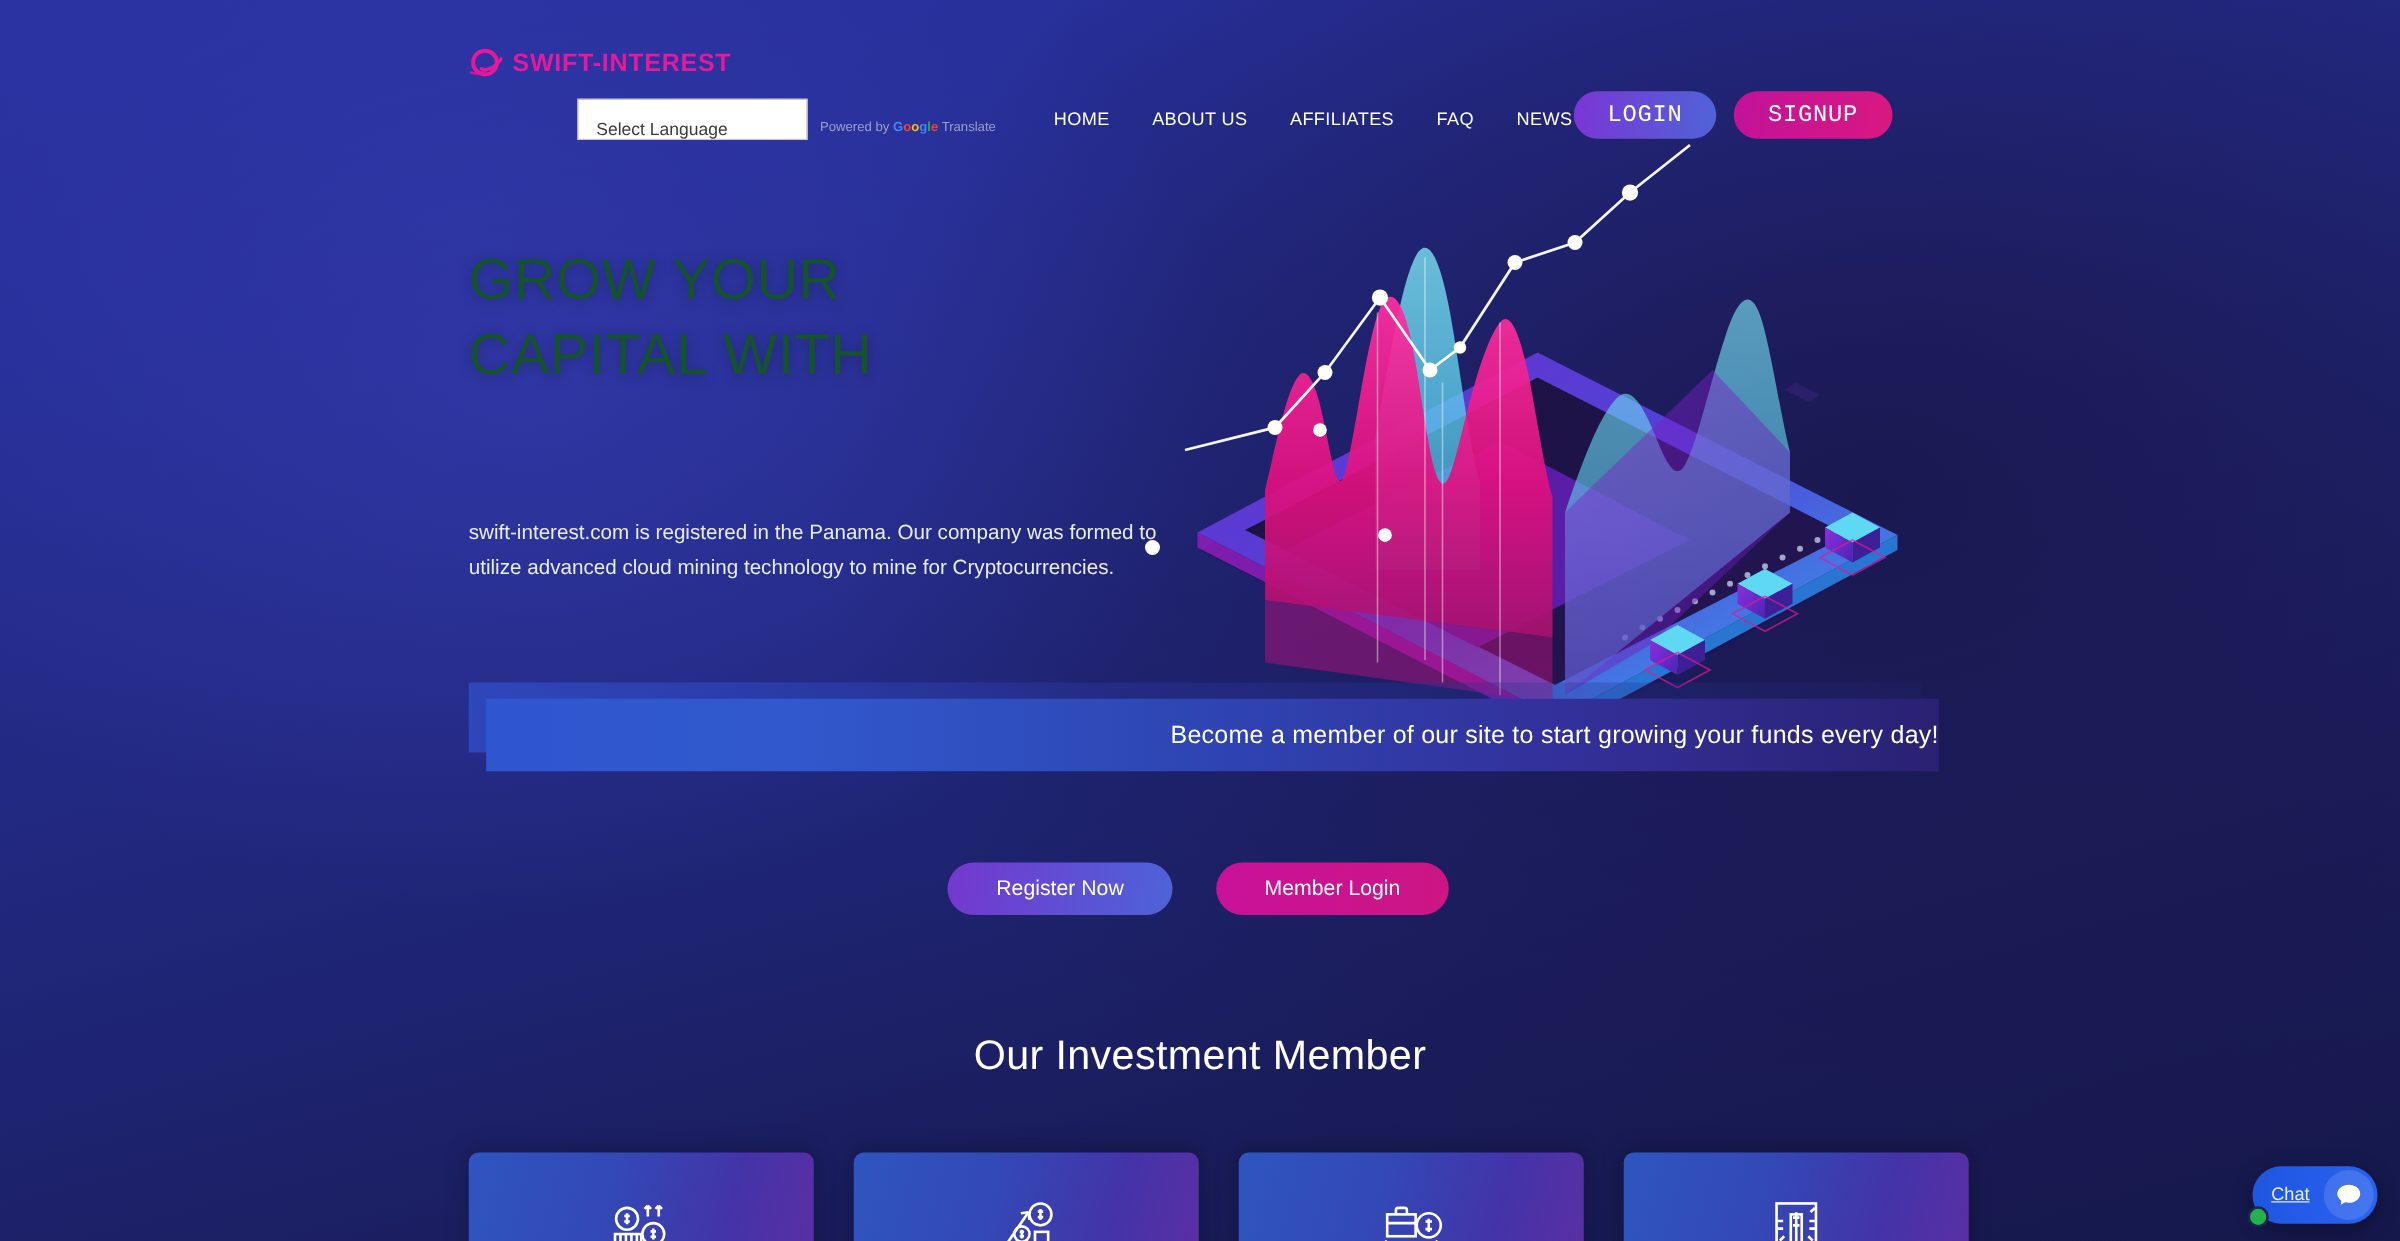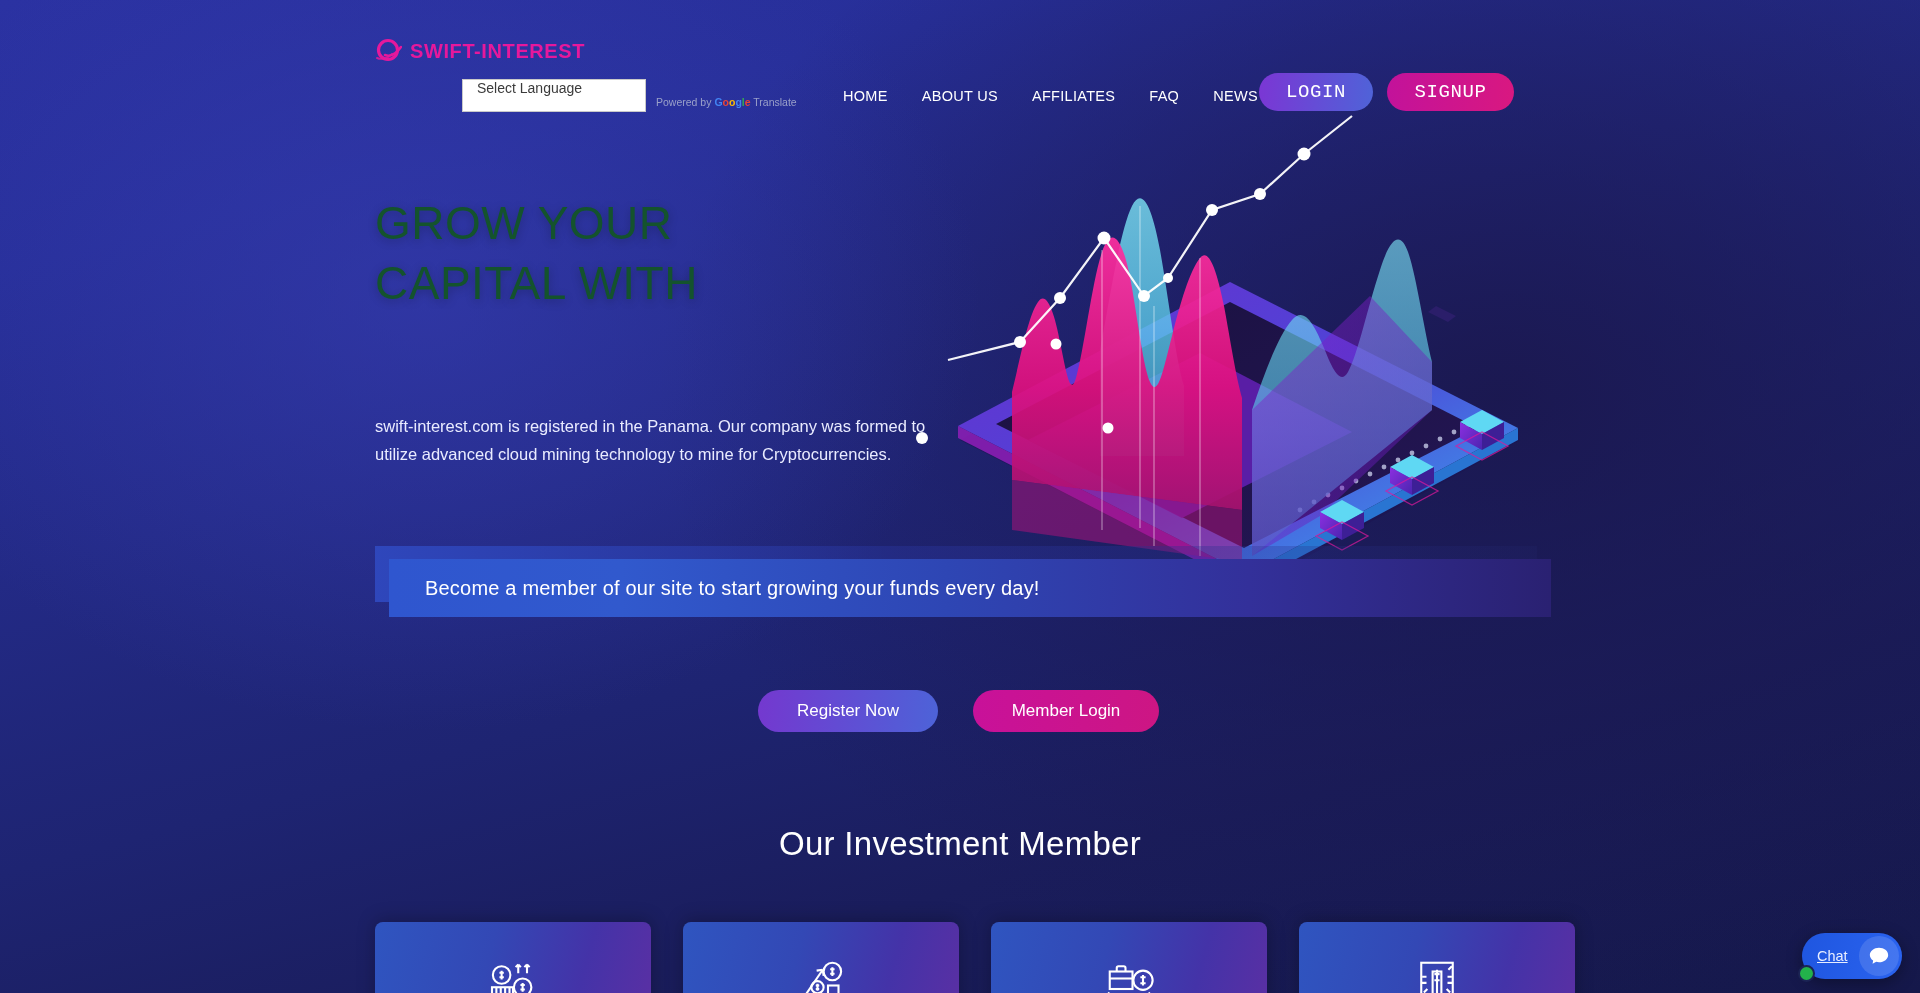--- a/index.html
+++ b/index.html
@@ -28,21 +28,21 @@
     letter-spacing: 0.6px; white-space: nowrap;
   }
   .translate-bar {
     position: absolute; left: 462px; top: 79px;
     display: flex; align-items: flex-start; gap: 10px;
   }
   .lang-select {
     width: 184px; height: 33px;
     background: #ffffff; border: 1px solid #c9c9c9;
     color: #3b3b3b; font-size: 14px;
-    display: flex; align-items: flex-start; padding-left: 14px;
+    display: flex; align-items: flex-end; padding-left: 14px;
     font-family: "Liberation Sans", sans-serif;
   }
   .powered {
     font-size: 10.5px; color: #8f96c4; white-space: nowrap;
     padding-top: 17px;
   }
   .g-b { color:#4285F4; font-weight:700; }
   .g-r { color:#EA4335; font-weight:700; }
   .g-y { color:#FBBC05; font-weight:700; }
   .g-g { color:#34A853; font-weight:700; }
@@ -94,20 +94,21 @@
     width: 1162px; height: 56px;
     background: linear-gradient(90deg, rgba(47,72,190,0.95) 0%, rgba(40,50,150,0.5) 45%, rgba(40,45,120,0.15) 100%);
     z-index: 4;
   }
   .banner {
     position: absolute; left: 389px; top: 559px;
     width: 1162px; height: 58px;
     background: linear-gradient(90deg, #2f56cf 0%, #3159cd 20%, #2e46b4 48%, #33309a 74%, #2a2172 100%);
     display: flex; align-items: center;
     z-index: 5;
+    justify-content: flex-end;
   }
   .banner span {
     color: #ffffff; font-size: 20px; padding-left: 36px;
     letter-spacing: 0.2px;
   }
 
   .cta-row {
     position: absolute; left: 758px; top: 690px;
     display: flex; gap: 35px; z-index: 6;
   }

